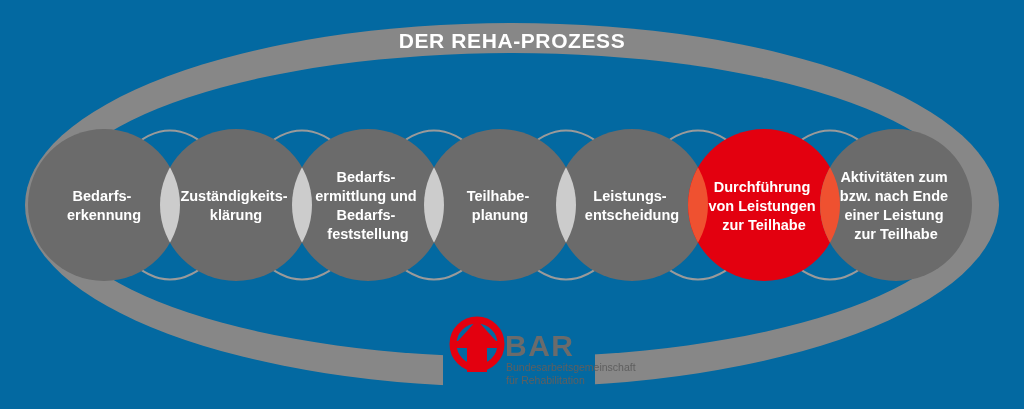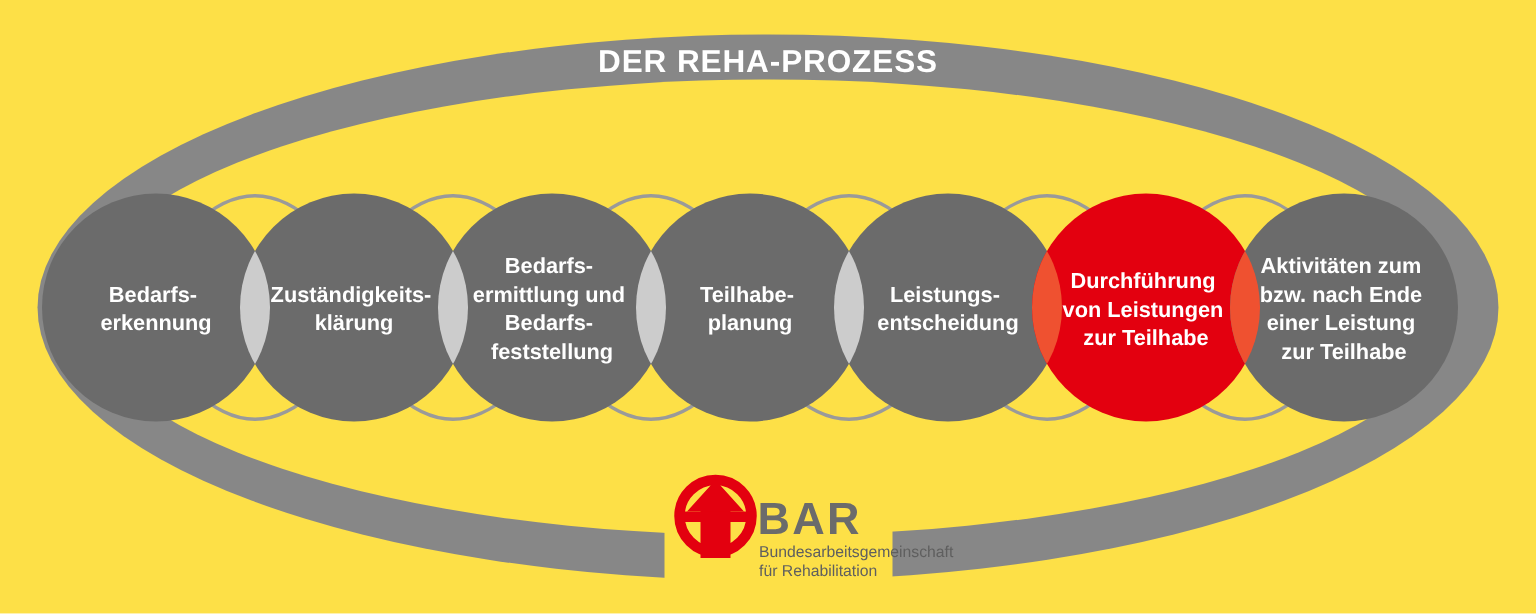--- a/index.html
+++ b/index.html
@@ -9,21 +9,21 @@
     background: #ffffff;
   }
   body {
     font-family: "Liberation Sans", sans-serif;
   }
   #stage {
     position: relative;
     width: 1024px;
     height: 409px;
     overflow: hidden;
-    background: #fde047;
+    background: #0369a1;
   }
   #diagram {
     position: absolute;
     left: 0;
     top: 0;
     width: 1024px;
     height: 409px;
     display: block;
   }
   .node-label {

